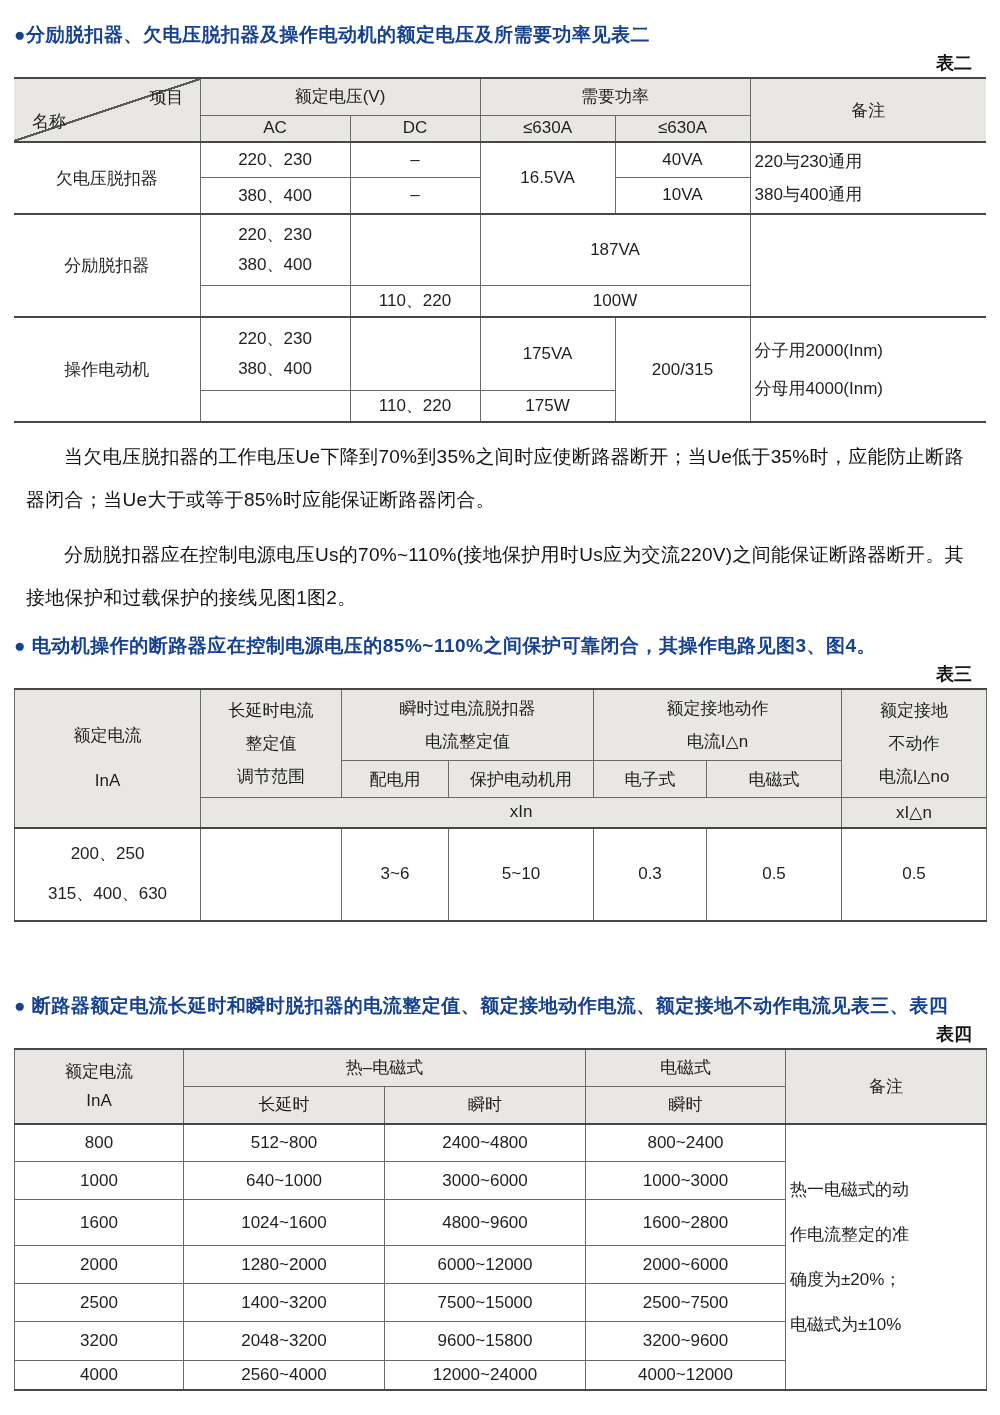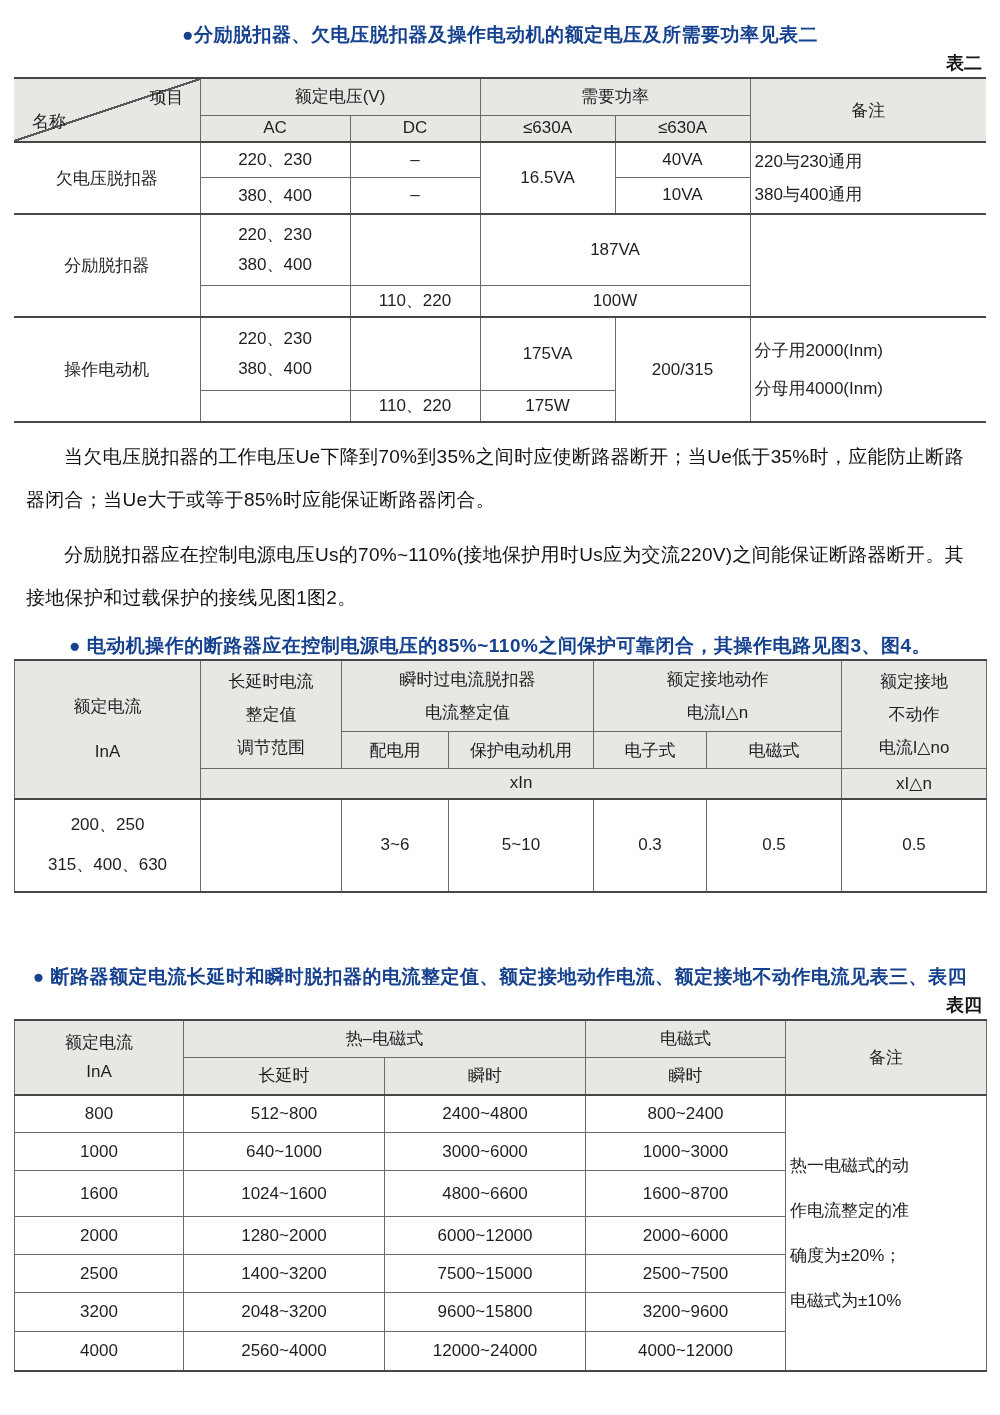--- a/index.html
+++ b/index.html
@@ -6,29 +6,28 @@
   body {
     width:1000px; height:1415px;
     font-family:"Liberation Sans","DejaVu Sans",sans-serif;
     color:#1c1c1c;
   }
   .page { width:1000px; height:1415px; box-sizing:border-box; padding:0 14px; overflow:hidden; }
 
   .heading {
     color:#15418f; font-weight:bold; font-size:19px; line-height:26px;
     letter-spacing:0.5px;
-    text-align:center;
   }
   .h1 { margin-top:22px; }
   .h2 { margin-top:14px; }
   .h3 { margin-top:71px; }
 
   .tbl-label {
     text-align:right; font-size:18px; font-weight:600; color:#151515;
-    margin:5px 4px 4px 0; line-height:20px;
+    margin:5px 14px 4px 0; line-height:20px;
   }
 
   table.tbl {
     border-collapse:collapse; table-layout:fixed; width:972px;
     font-size:17px; text-align:center; color:#1f1f1f;
   }
   table.tbl td { border:1px solid #6a6a6a; vertical-align:middle; padding:2px 4px; box-sizing:border-box; }
   tr.hdr td { background:#e9e7e4; }
   tr.thick td { border-top-width:2px; border-top-color:#474747;margin-top:18px; }
   table.t2 { border-top:2px solid #474747; border-bottom:2px solid #474747; border-left:hidden; border-right:hidden; }
@@ -143,20 +142,21 @@
     </tr>
   </tbody>
     </table>
 
   <div class="paras">
     <p>当欠电压脱扣器的工作电压Ue下降到70%到35%之间时应使断路器断开；当Ue低于35%时，应能防止断路器闭合；当Ue大于或等于85%时应能保证断路器闭合。</p>
     <p>分励脱扣器应在控制电源电压Us的70%~110%(接地保护用时Us应为交流220V)之间能保证断路器断开。其接地保护和过载保护的接线见图1图2。</p>
   </div>
 
   <div class="heading h2">● 电动机操作的断路器应在控制电源电压的85%~110%之间保护可靠闭合，其操作电路见图3、图4。</div>
+  <div class="tbl-label">表三</div>
 
   <table class="tbl t3">
     <colgroup>
       <col style="width:186px">
         <col style="width:141px">
         <col style="width:107px">
       <col style="width:145px">
         <col style="width:113px">
         <col style="width:135px">
         <col style="width:145px">
@@ -235,42 +235,42 @@
     </tr>
     <tr style="height:38px">
       <td>1000</td>
       <td>640~1000</td>
       <td>3000~6000</td>
       <td>1000~3000</td>
     </tr>
     <tr style="height:46px">
       <td>1600</td>
       <td>1024~1600</td>
-      <td>4800~6600</td>
-      <td>1600~8700</td>
+      <td>4800~9600</td>
+      <td>1600~2800</td>
     </tr>
     <tr style="height:38px">
       <td>2000</td>
       <td>1280~2000</td>
       <td>6000~12000</td>
       <td>2000~6000</td>
     </tr>
     <tr style="height:38px">
       <td>2500</td>
       <td>1400~3200</td>
       <td>7500~15000</td>
       <td>2500~7500</td>
     </tr>
     <tr style="height:39px">
       <td>3200</td>
       <td>2048~3200</td>
       <td>9600~15800</td>
       <td>3200~9600</td>
     </tr>
-    <tr style="height:39px">
+    <tr style="height:29px">
       <td>4000</td>
       <td>2560~4000</td>
       <td>12000~24000</td>
       <td>4000~12000</td>
     </tr>
   </tbody>
     </table>
 
 </div>
 

